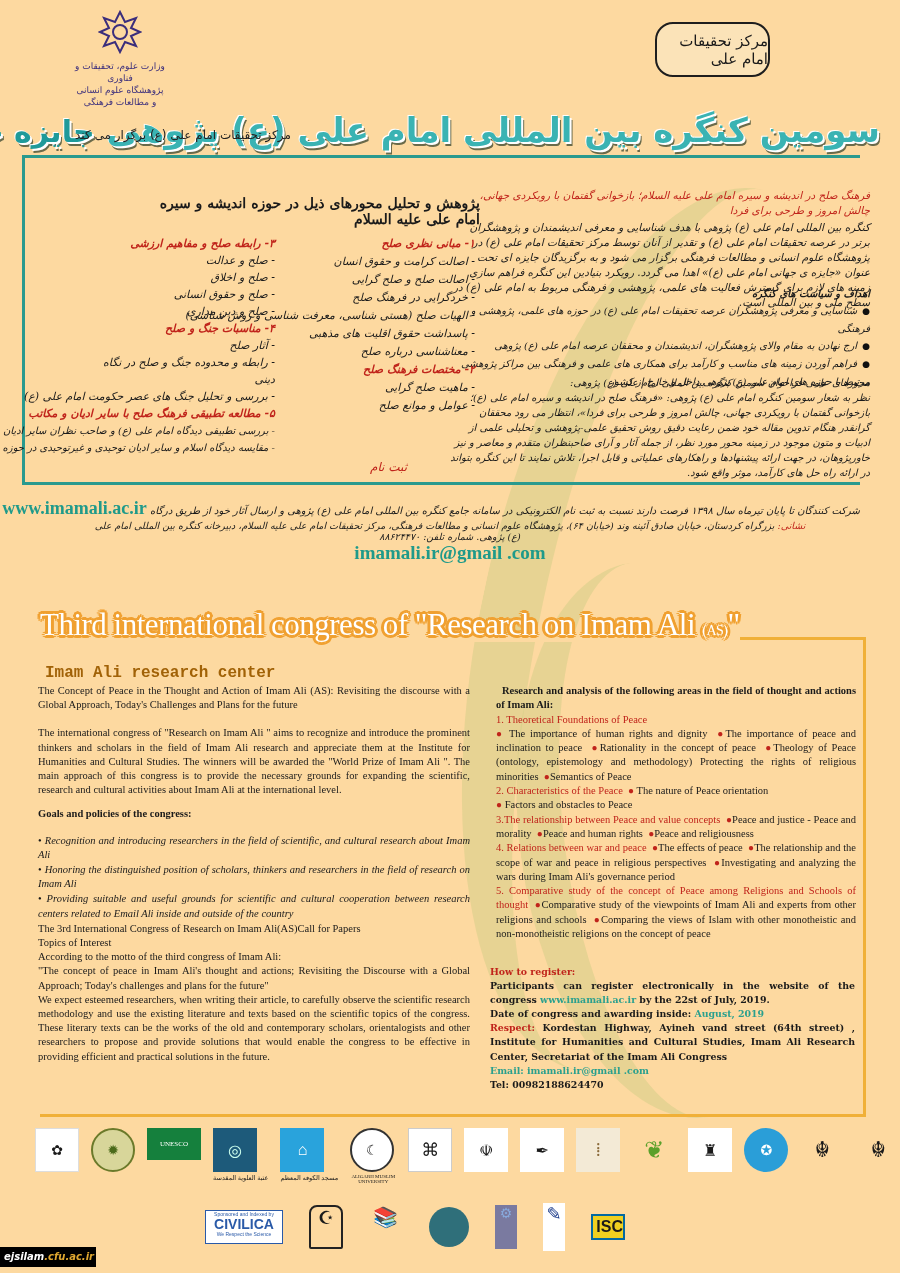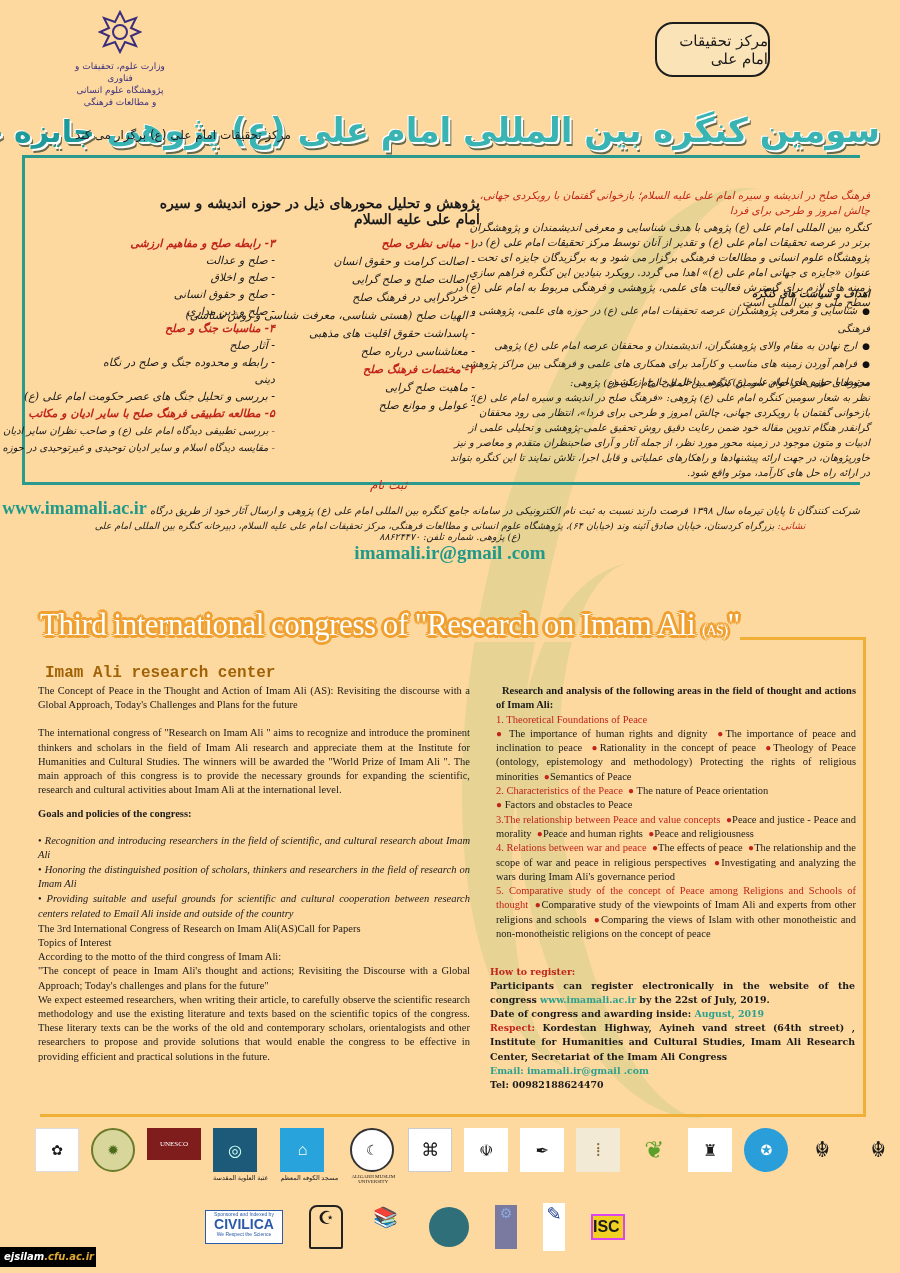--- a/index.html
+++ b/index.html
@@ -68,21 +68,21 @@
   .fa-goals { right: 30px; top: 285px; width: 410px; font-size: 10px; line-height: 17px; }
   .fa-goals li { list-style: none; }
   .fa-goals li::before { content: "●"; margin-left: 5px; color: #111; font-size: 9px; }
   .fa-axes { right: 30px; top: 375px; width: 420px; font-size: 10px; line-height: 15px; }
 
   .fa-col-heading { left: 150px; top: 195px; width: 330px; font-size: 14px; font-weight: bold; font-style: normal; }
   .fa-col1 { left: 305px; top: 235px; width: 170px; font-size: 11px; line-height: 18px; }
   .fa-col2 { left: 100px; top: 235px; width: 175px; font-size: 11px; line-height: 17px; }
   .fa-col-title { color: #c0241b; font-weight: bold; }
 
-  .fa-reg-title { left: 370px; top: 478px; font-size: 12px; color: #c0241b; }
+  .fa-reg-title { left: 370px; top: 460px; font-size: 12px; color: #c0241b; }
   .fa-reg-line { left: 50px; top: 498px; width: 810px; font-size: 10px; text-align: right; white-space: nowrap; }
   .url-big { font-family: "Liberation Serif", serif; font-style: normal; font-weight: bold; color: #1f9a8a; font-size: 18px; direction: ltr; unicode-bidi: embed; }
   .fa-addr { left: 90px; top: 520px; width: 720px; font-size: 9.5px; text-align: center; }
   .fa-email { left: 0; top: 542px; width: 900px; text-align: center; color: #1f9a8a; font-size: 19px; font-weight: bold; font-family: "Liberation Serif", serif; }
 
   
   .title-en {
     left: 40px; top: 607px; font-family: "Liberation Serif", serif;
     font-size: 31px; color: #fff; font-weight: normal;
     text-shadow: 3px 0 0 #f0a030, -3px 0 0 #f0a030, 0 3px 0 #f0a030, 0 -3px 0 #f0a030,
@@ -300,21 +300,21 @@
 </div>
 
 <div class="abs logos-row1">
   <div>
       <div class="logo-box" style="background:#fff;border:1px solid #ddd;font-size:14px;">✿</div>
     </div>
   <div>
       <div class="logo-box" style="border-radius:50%;background:#d8d69a;border:2px solid #6b7a2a;color:#4b6a1a;font-size:14px;">✹</div>
     </div>
   <div>
-      <div class="logo-box" style="width:54px;height:32px;background:#7f1d1d;color:#fff;">UNESCO</div>
+      <div class="logo-box" style="width:54px;height:32px;background:#15803d;color:#fff;">UNESCO</div>
     </div>
   <div>
       <div class="logo-box" style="background:#1d5a7a;color:#cfe;font-size:16px;">◎</div>
       <div class="logo-cap">عتبة العلوية المقدسة</div>
     </div>
   <div>
       <div class="logo-box" style="background:#29a3dc;color:#fff;font-size:16px;">⌂</div>
       <div class="logo-cap">مسجد الكوفه المعظم</div>
     </div>
   <div>
@@ -354,18 +354,18 @@
   <div style="width:78px;height:34px;background:#fff;border:1px solid #2a5aa8;text-align:center;font-family:'Liberation Sans',sans-serif;">
     <div style="font-size:5px;color:#2a5aa8;">Sponsored and Indexed by</div>
     <div style="font-size:14px;font-weight:bold;color:#2a5aa8;line-height:14px;">CIVILICA</div>
     <div style="font-size:5px;color:#2a5aa8;">We Respect the Science</div>
   </div>
   <div style="width:34px;height:44px;border:2px solid #222;border-radius:8px 8px 2px 2px;text-align:center;font-size:18px;">☪</div>
   <div style="width:34px;height:44px;text-align:center;font-size:20px;">📚</div>
   <div style="width:40px;height:40px;border-radius:50%;background:#2f6f7a;"></div>
   <div style="width:22px;height:44px;background:#7a7aa0;color:#8ad;text-align:center;font-size:14px;">⚙</div>
   <div style="width:22px;height:48px;background:#fff;color:#1a3a8a;text-align:center;font-size:18px;">✎</div>
-  <div style="width:34px;height:26px;background:#f0d020;border:2px solid #d946ef;font-family:'Liberation Sans',sans-serif;font-weight:bold;font-size:16px;text-align:left;line-height:22px;">ISC</div>
+  <div style="width:34px;height:26px;background:#f0d020;border:2px solid #0369a1;font-family:'Liberation Sans',sans-serif;font-weight:bold;font-size:16px;text-align:right;line-height:22px;">ISC</div>
 </div>
 
 <div class="abs badge-footer">
   <span>ejsilam</span><span class="y">.cfu.ac.ir</span>
 </div>
 
 </body></html>

